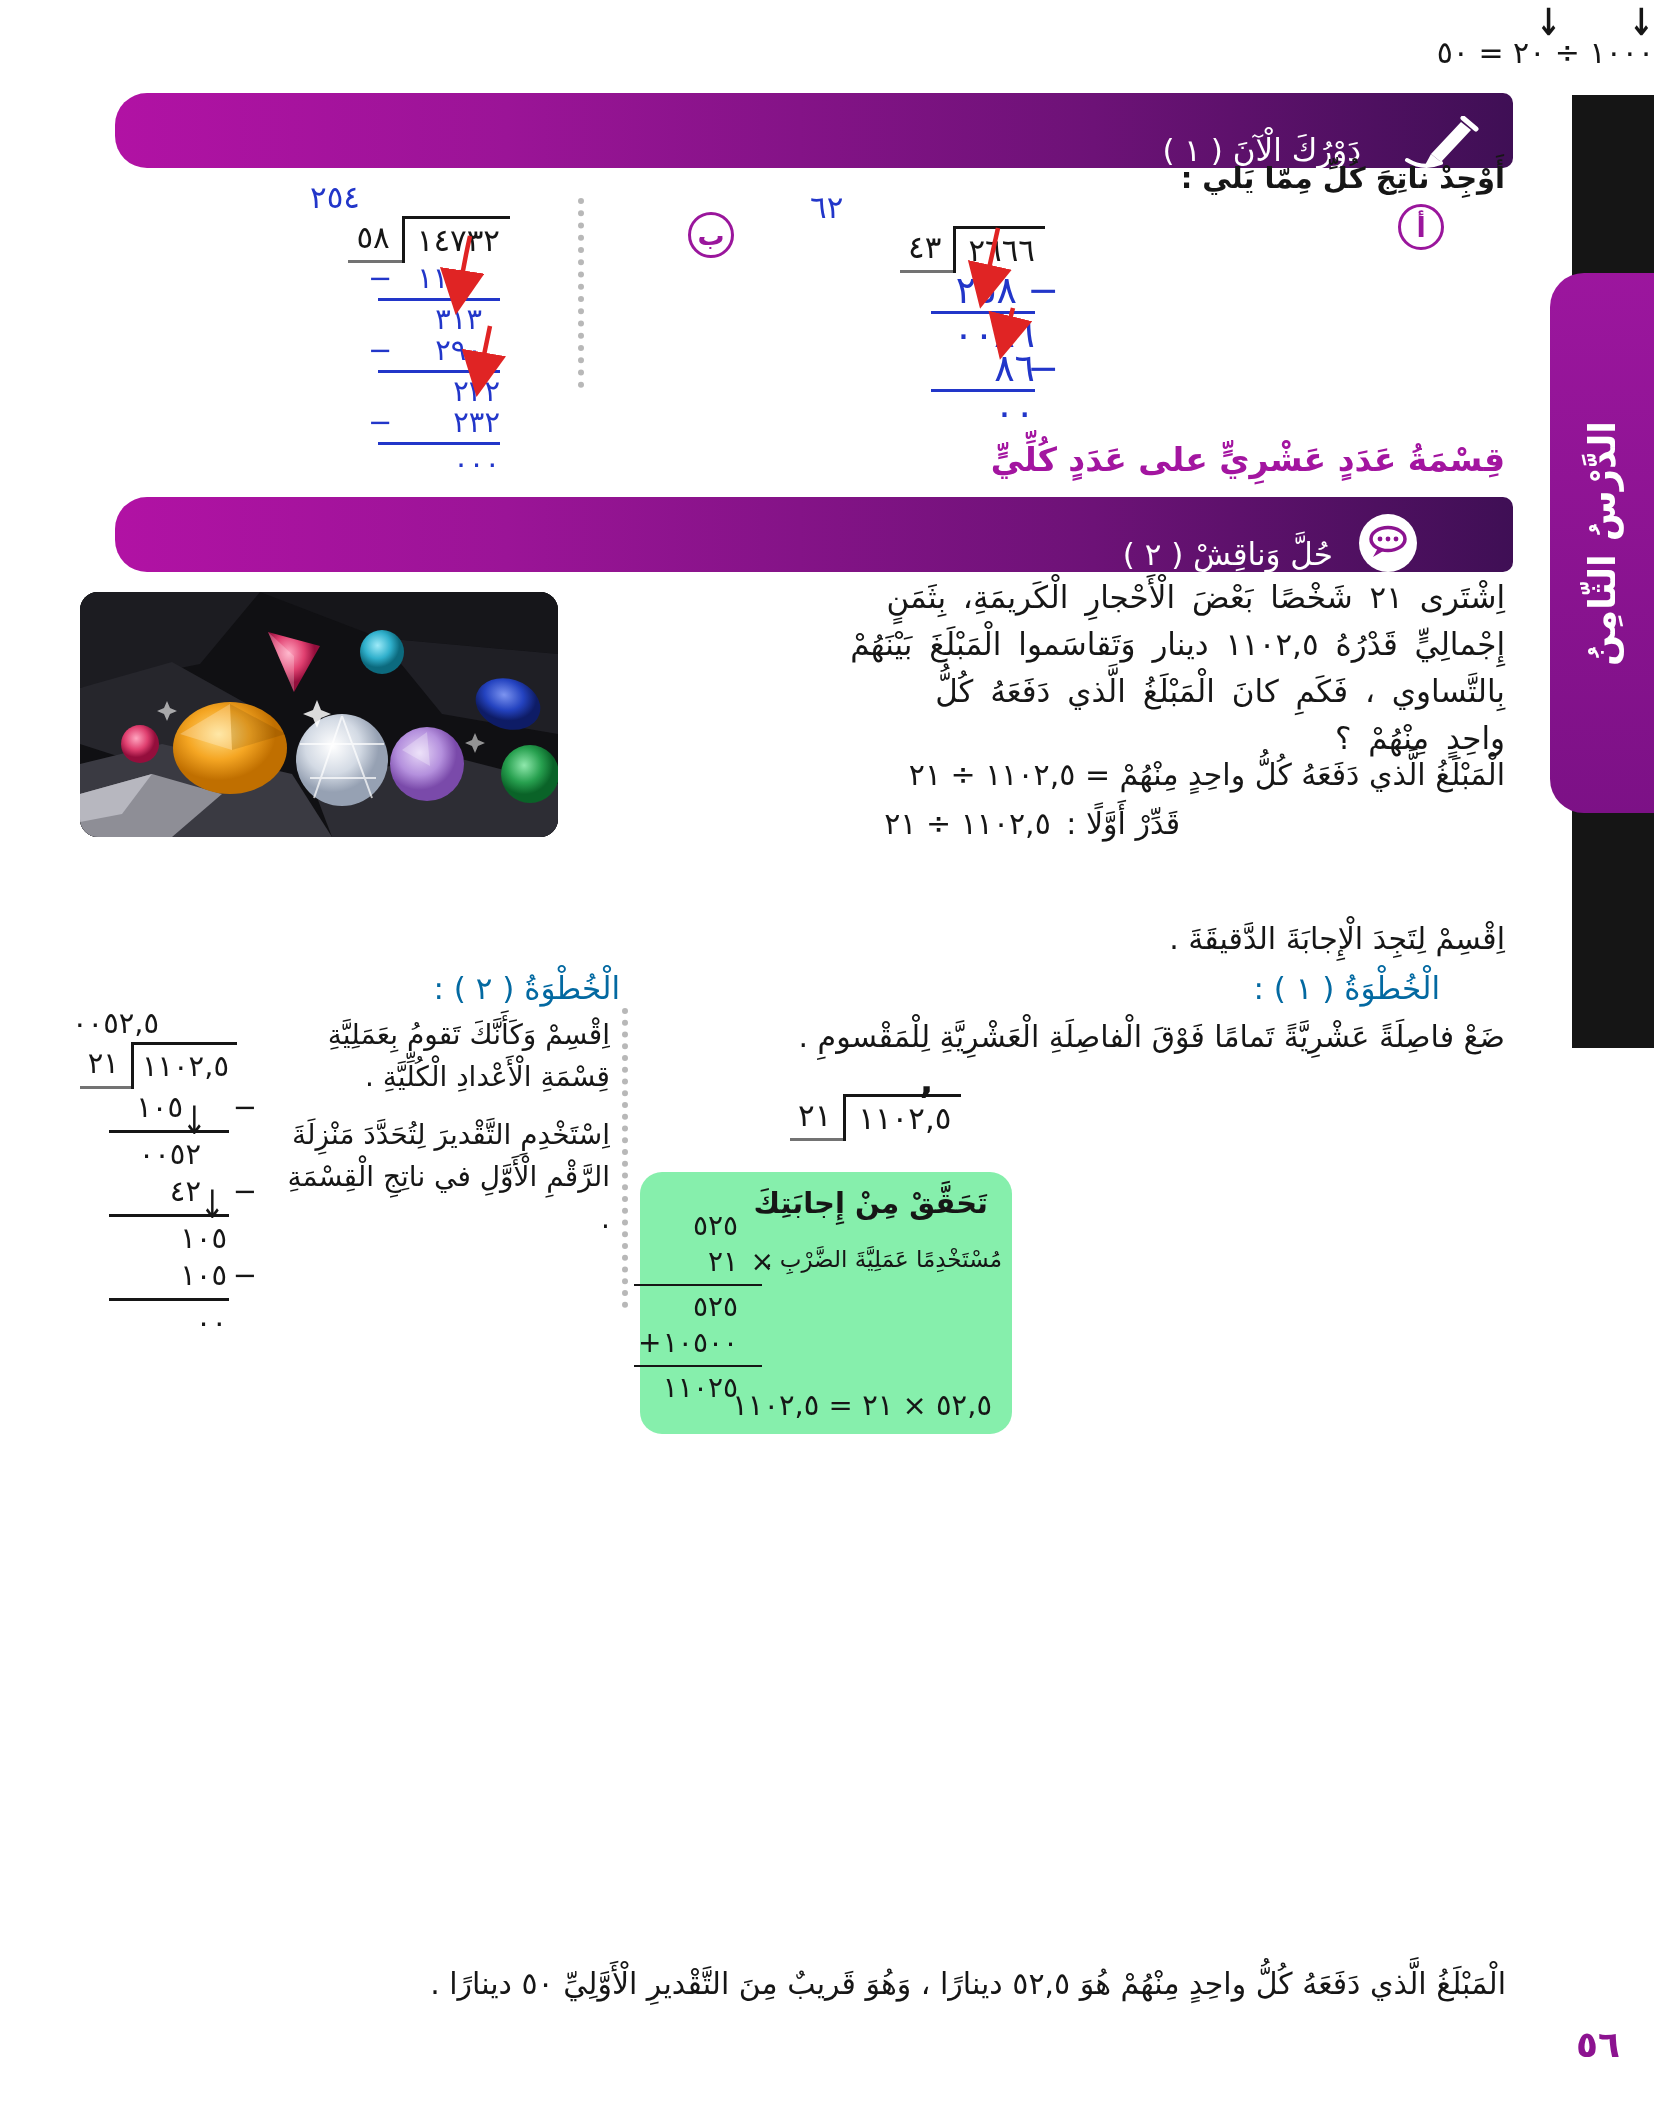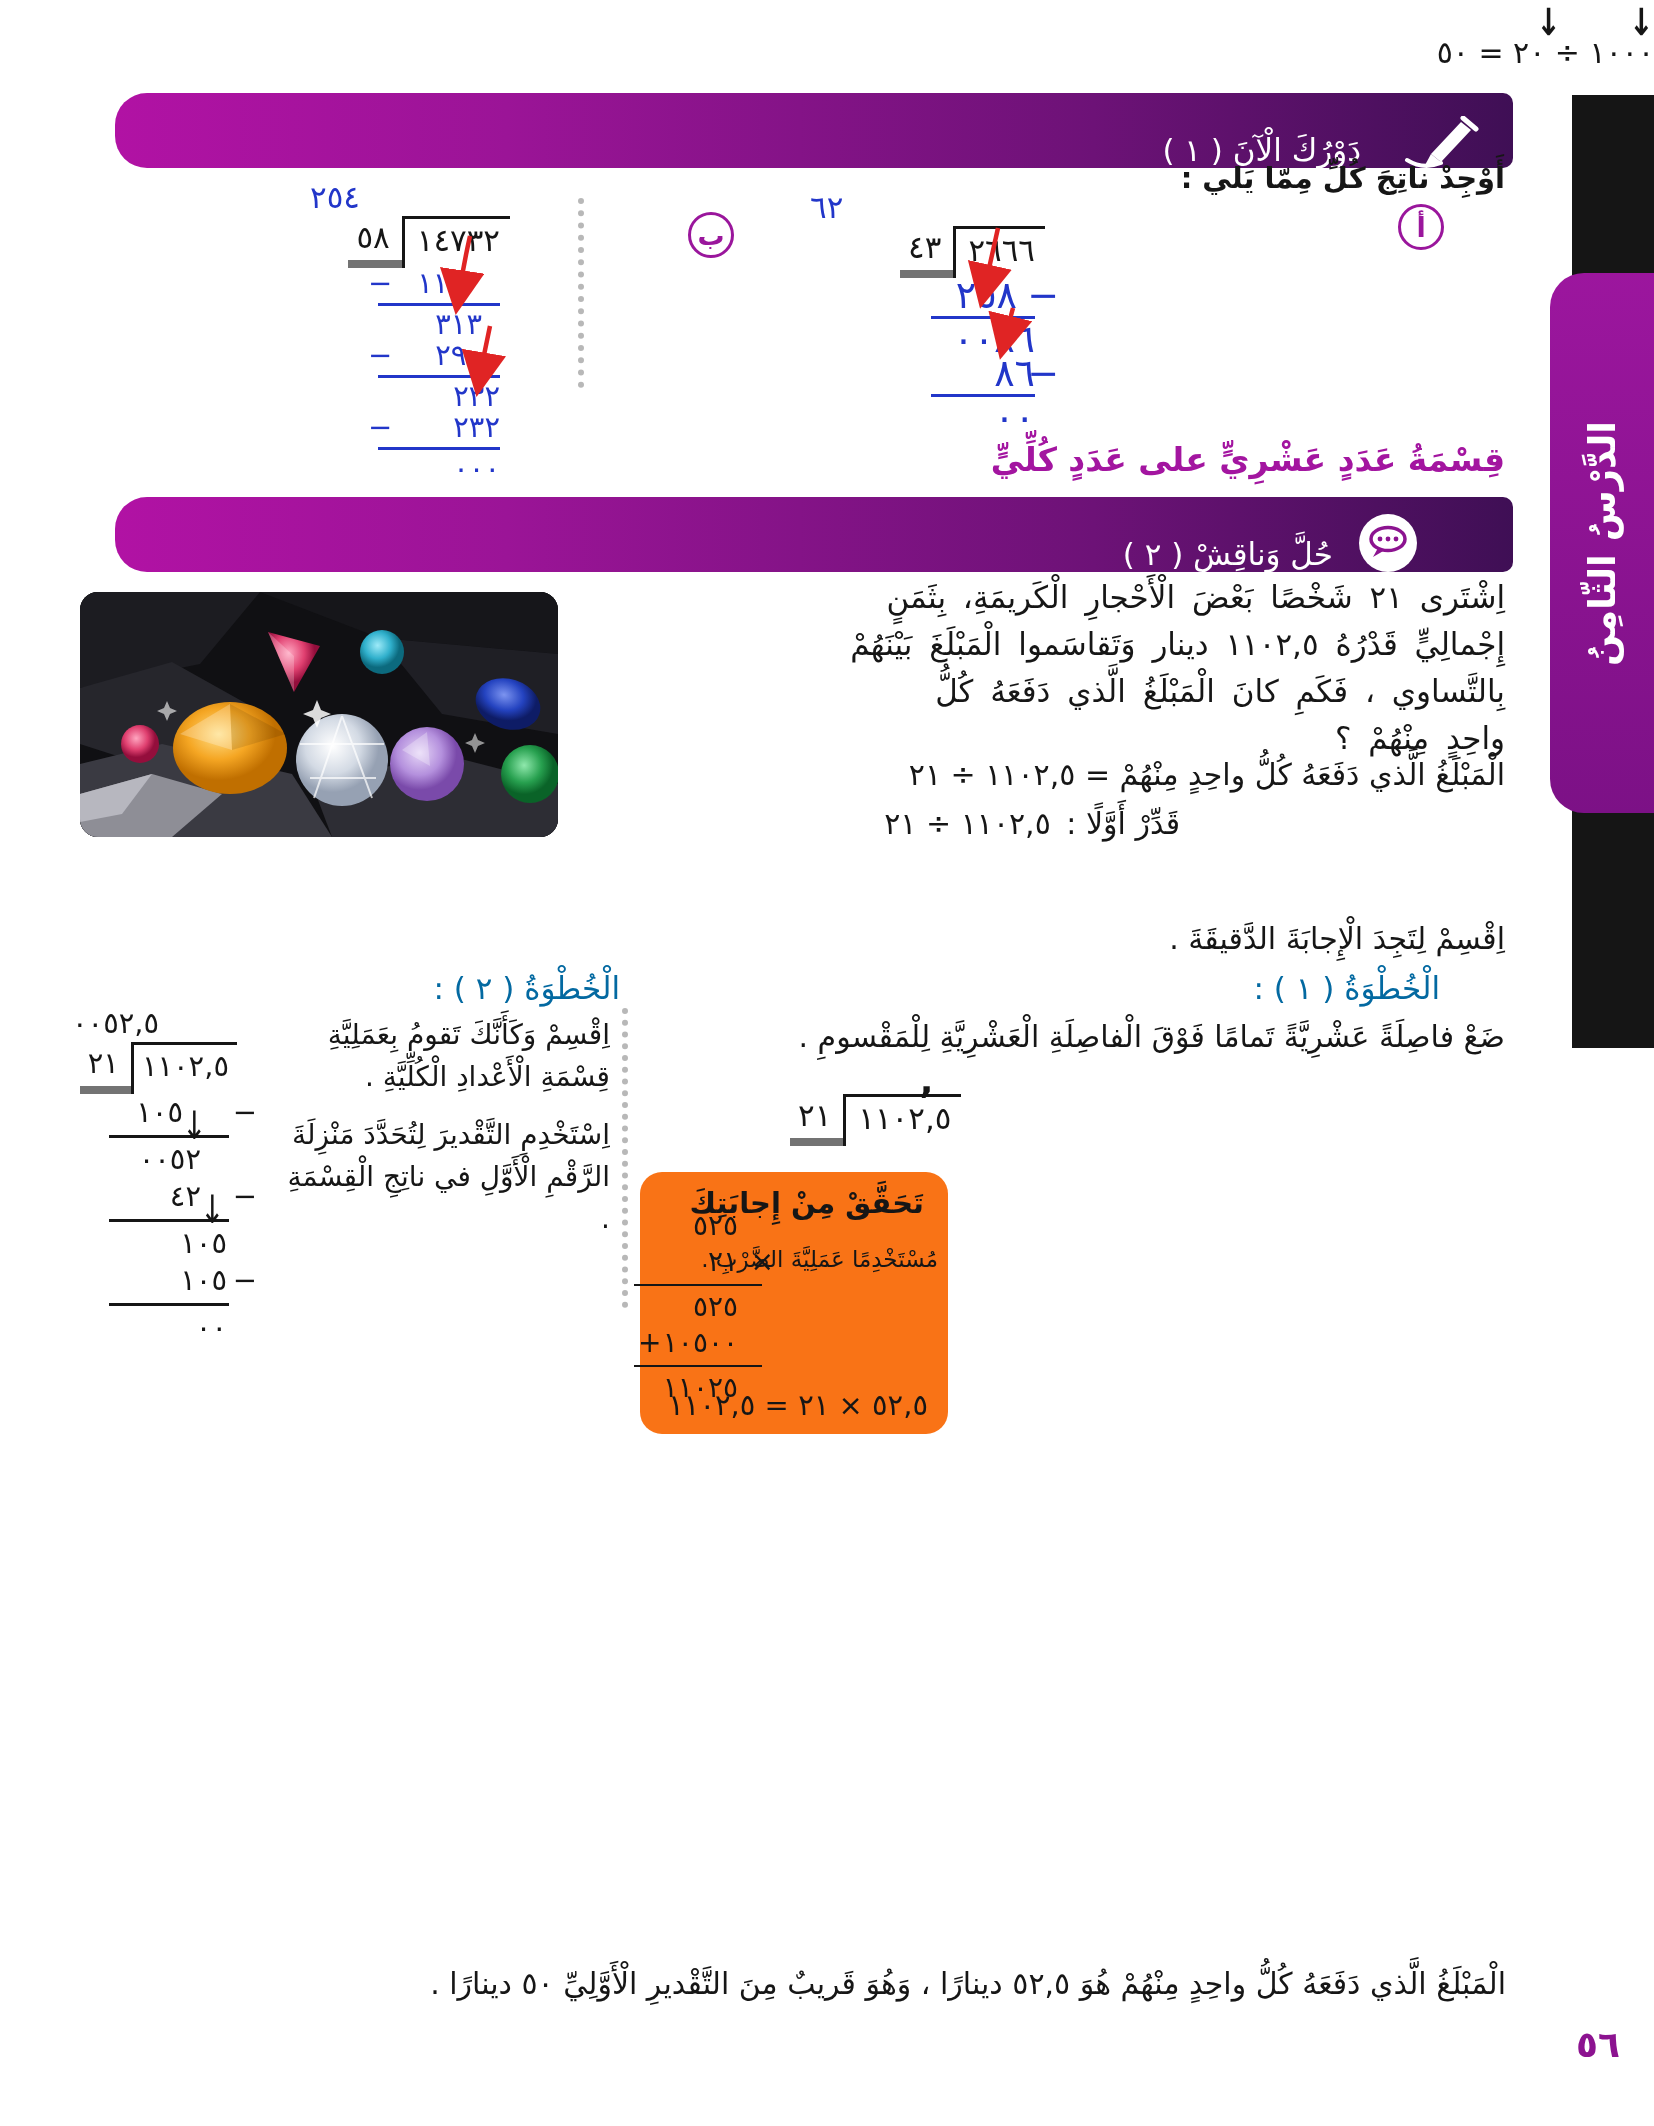--- a/index.html
+++ b/index.html
@@ -58,21 +58,21 @@
         display:flex;align-items:center;justify-content:center}
   #ca{left:1398px;top:204px}
   #cb{left:688px;top:212px}
 
   
   .longdiv{position:absolute}
   .ld-quot{text-align:left;font-size:31px;line-height:38px;padding-right:12px}
   .ld-setup{display:flex;align-items:stretch;justify-content:flex-start;font-size:31px;line-height:40px}
   .ld-dividend{border-top:3px solid #161616;border-left:3px solid #161616;
                padding:1px 10px 3px 12px;position:relative}
-  .ld-divisor{border-bottom:8px solid #737373;padding:1px 12px 3px 8px;align-self:flex-start}
+  .ld-divisor{border-bottom:3px solid #737373;padding:1px 12px 3px 8px;align-self:flex-start}
   .ld-work{font-size:38px;line-height:34px;padding-right:10px}
   .w-row{position:relative;text-align:right}
   .w-op{position:absolute;top:0}
   .op-r{right:-24px}
   .op-l{left:-18px}
   .w-rule{border-top:3px solid #161616;margin:4px 0 3px;width:110px}
   .hand .ld-quot,.hand .ld-work{color:#2236c9}
   .hand .w-rule{border-top-color:#2236c9}
   .bd-arrow{position:absolute;top:12px;font-size:30px;line-height:1;
             transform:scaleY(1.3);transform-origin:top}
@@ -96,22 +96,22 @@
   #s2w .ld-dividend{padding:1px 8px 3px 8px}
   #s2w .ld-work{font-size:29px;line-height:37px;padding-right:8px}
   #s2w .w-rule{width:120px}
   #s2w .op-r{right:-28px}
 
   
   #gems{position:absolute;left:80px;top:592px;width:478px;height:245px;
         border-radius:18px;overflow:hidden;background:#101013}
 
   
-  #chk{position:absolute;left:640px;top:1172px;width:308px;height:262px;
-       background:#f97316;border-radius:22px}
+  #chk{position:absolute;left:640px;top:1172px;width:372px;height:262px;
+       background:#86efac;border-radius:22px}
   #chk .check-title{position:absolute;top:14px;right:24px;font-weight:bold;font-size:29px}
   #chk .check-sub{position:absolute;top:74px;right:10px;font-size:23px;white-space:nowrap}
   #chk .mult{position:absolute;top:36px;left:6px;width:104px;font-size:28px;line-height:36px;padding-right:0}
   #chk .mult .w-row{padding-right:12px}
   #chk .mult .w-rule{width:128px;margin-right:-12px;border-top-width:2.5px}
   #chk .mult .op-r{right:-24px}
   #chk .mult .op-l{left:-8px}
   #chk .check-conc{position:absolute;bottom:12px;right:20px;font-size:29px;white-space:nowrap}
 </style>
 </head>

